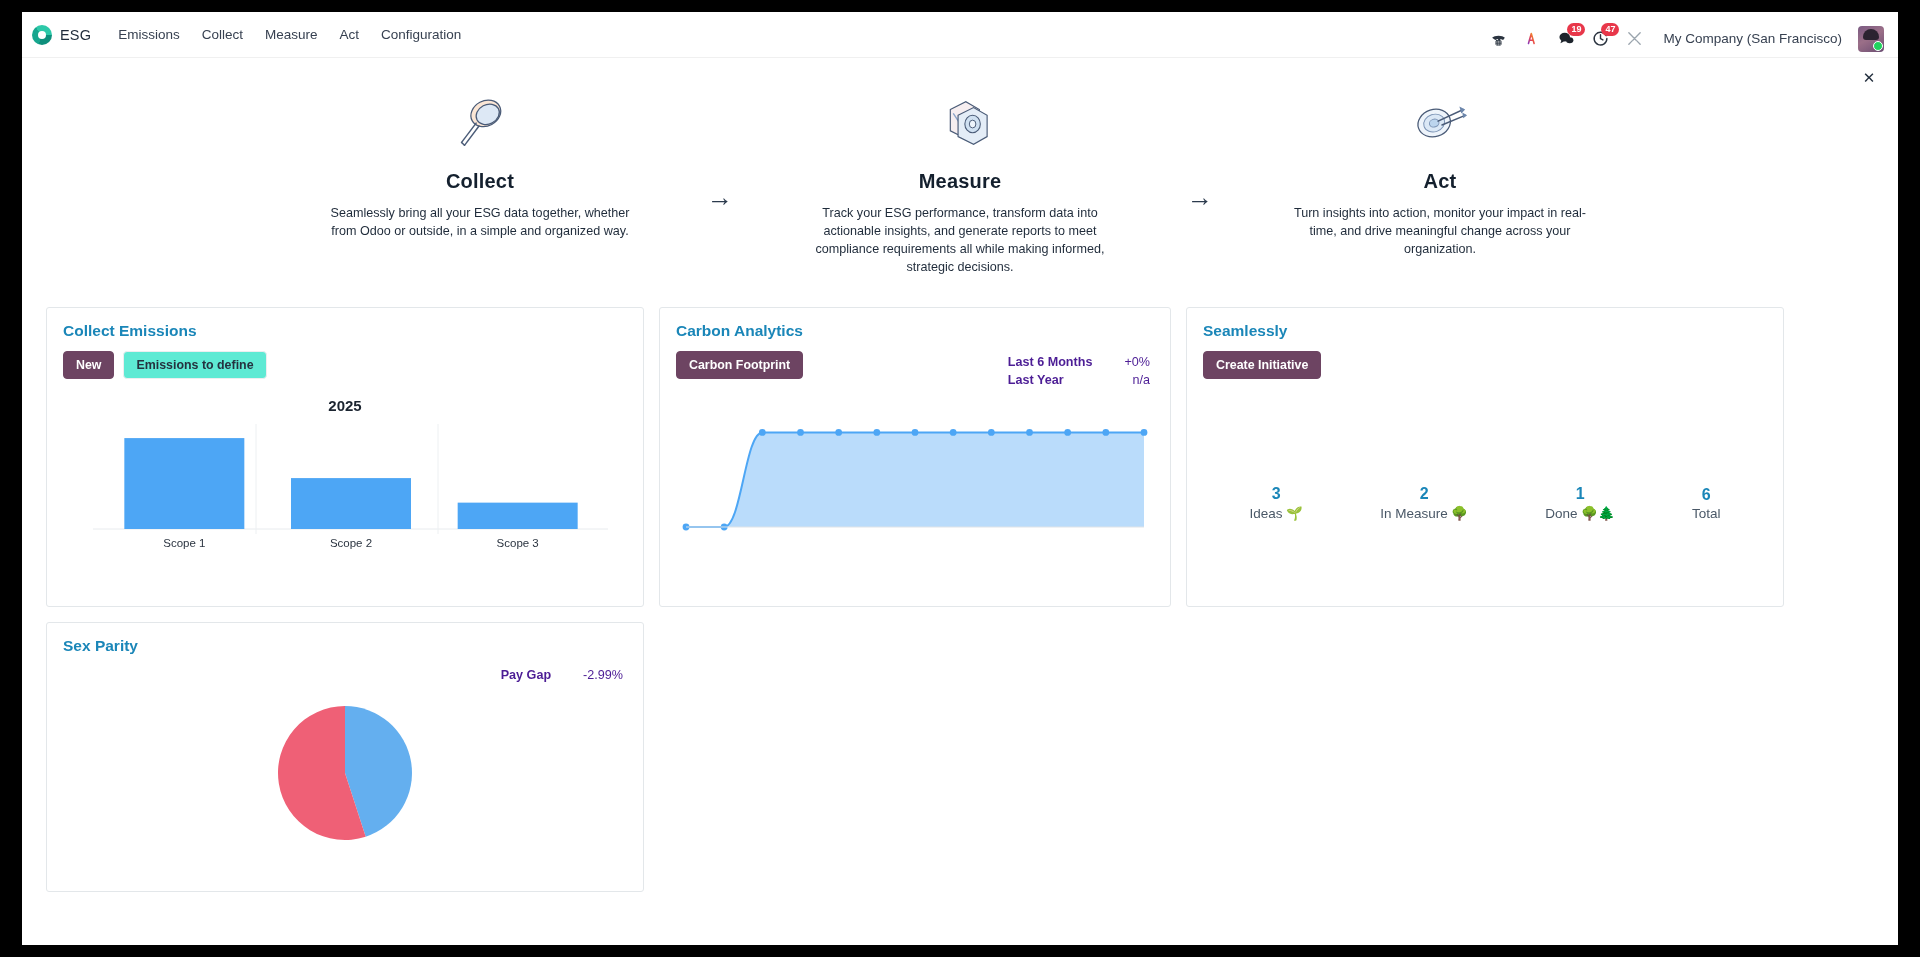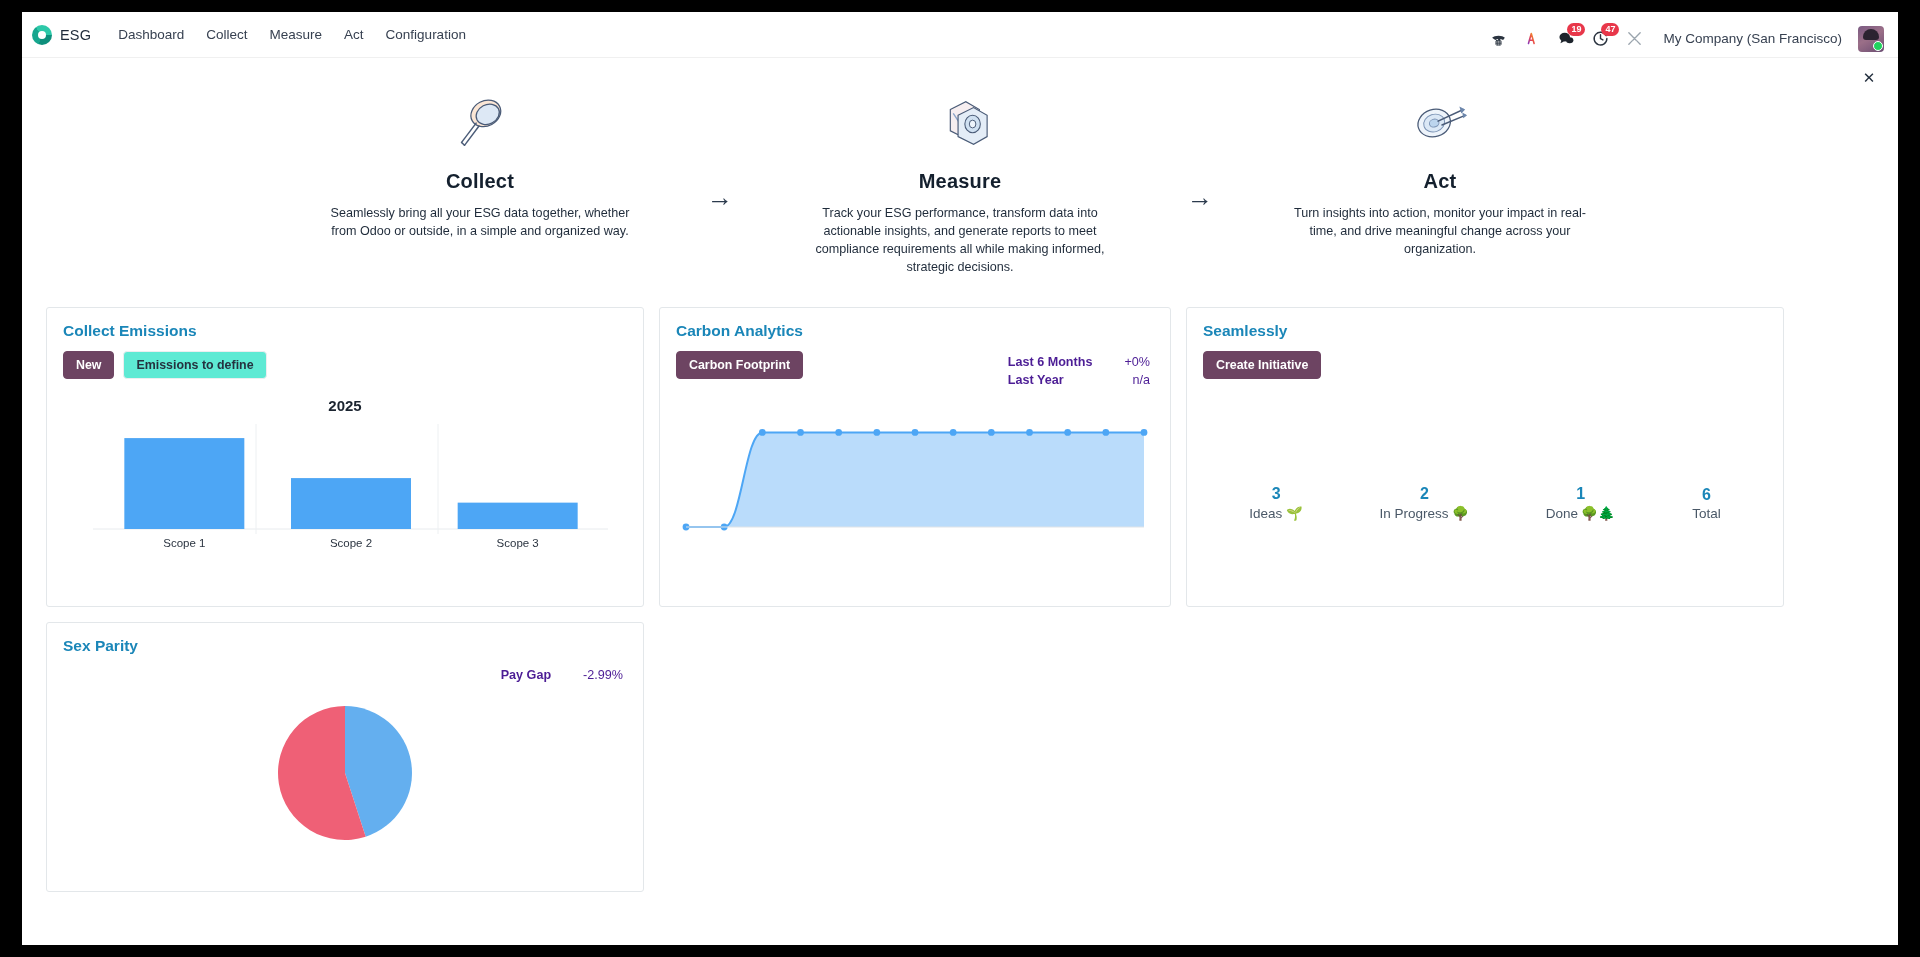--- a/index.html
+++ b/index.html
@@ -176,21 +176,21 @@
 <body>
 
 <div class="screen">
 
   <div class="navbar">
     <div class="brand">
       <div class="brand-logo"></div>
       <span class="brand-name">ESG</span>
     </div>
     <div class="nav-menu">
-      <div class="nav-item">Dashboard</div>
+      <div class="nav-item">Emissions</div>
       <div class="nav-item">Collect</div>
       <div class="nav-item">Measure</div>
       <div class="nav-item">Act</div>
       <div class="nav-item">Configuration</div>
     </div>
 
     <div class="nav-right">
 
       <div class="nav-icon">
         <svg width="17" height="17" viewBox="0 0 24 24" fill="none" stroke="#2b3440" stroke-width="1.8" stroke-linecap="round">
@@ -400,21 +400,21 @@
           <div class="init-stat">
             <div class="init-num">3</div>
             <div class="init-label">
               <span>Ideas</span>
               <span>🌱</span>
             </div>
           </div>
           <div class="init-stat">
             <div class="init-num">2</div>
             <div class="init-label">
-              <span>In Progress</span>
+              <span>In Measure</span>
               <span>🌳</span>
             </div>
           </div>
           <div class="init-stat">
             <div class="init-num">1</div>
             <div class="init-label">
               <span>Done</span>
               <span>🌳🌲</span>
             </div>
           </div>

